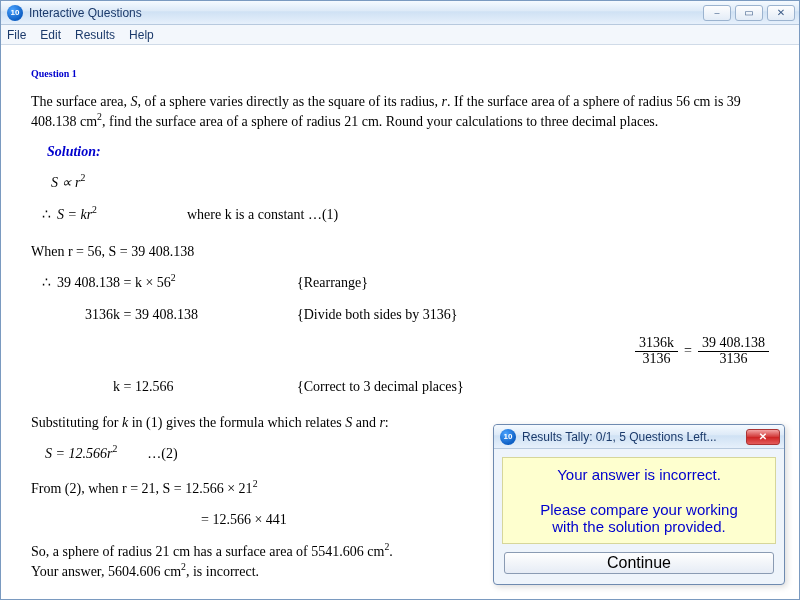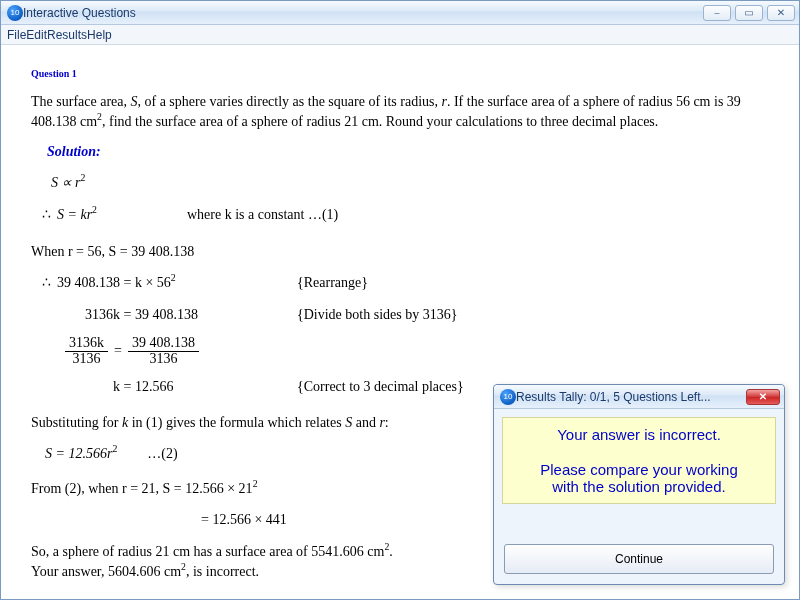--- a/index.html
+++ b/index.html
@@ -23,21 +23,22 @@
     border-bottom: 1px solid #b7c9de;
     display: flex;
     align-items: center;
     padding: 0 4px 0 6px;
   }
   .app-icon {
     width: 16px; height: 16px;
     border-radius: 50%;
     background: radial-gradient(circle at 35% 30%, #4aa3ff 0%, #0e5fc4 70%);
     display: flex; align-items: center; justify-content: center;
-    color: #fff; font-size: 8px; font-weight: normal;
+    color: #fff; font-size: 8px; font-weight: bold;
+    margin-right: 6px;
   }
   .titlebar-text {
     color: #1b3a6b;
     font-size: 12px;
   }
   .win-controls {
     margin-left: auto;
     display: flex;
     gap: 4px;
   }
@@ -53,21 +54,21 @@
     line-height: 1;
     cursor: pointer;
   }
   .menubar {
     height: 20px;
     background: #f3f7fc;
     border-bottom: 1px solid #d0dbe8;
     display: flex;
     align-items: center;
     padding: 0 6px;
-    gap: 0;
+    gap: 14px;
     color: #1b3a6b;
     font-size: 12px;
   }
   .menubar span { cursor: pointer; }
   .content {
     padding: 14px 30px;
     font-family: Georgia, "Times New Roman", serif;
     font-size: 14px;
     color: #000;
     line-height: 1.45;
@@ -161,29 +162,28 @@
   }
   .popup-body .line1 { margin-bottom: 18px; }
   .popup-buttons {
     display:flex;
     gap: 14px;
     justify-content: center;
     padding: 0 10px 10px;
   }
   .popup-btn {
     flex:1;
-    height: 30px;
+    height: 22px;
     border: 1px solid #8a9bb3;
     border-radius: 3px;
     background: linear-gradient(to bottom, #fefefe, #e6ecf5);
-    font-size: 12px;
+    font-size: 16px;
     color: #000;
     display:flex;align-items:center;justify-content:center;
     cursor:pointer;
-    margin-top:32px;
   }
 </style>
 </head>
 <body>
 
 <div class="window">
 
   <div class="titlebar">
     <div class="app-icon">10</div>
     <div class="titlebar-text">Interactive Questions</div>
@@ -231,21 +231,21 @@
         <span class="nbsp"></span>
         <span class="col-b" style="min-width:220px;"><span>39 408.138 = k × 56</span><sup>2</sup></span>
         <span class="annot">{Rearrange}</span>
       </div>
       <div class="mathrow">
         <span class="col-a"></span>
         <span style="display:inline-block;width:34px;"></span>
         <span class="col-b" style="min-width:192px;">3136k = 39 408.138</span>
         <span class="annot">{Divide both sides by 3136}</span>
       </div>
-      <div class="mathrow" style="margin:2px 0;">
+      <div class="mathrow" style="margin:2px 0;justify-content:flex-end;">
         <span class="col-a"></span>
         <span style="display:inline-block;width:14px;"></span>
         <span class="frac">
           <span class="num">3136k</span>
           <span class="den">3136</span>
         </span>
         <span style="padding:0 6px;">=</span>
         <span class="frac">
           <span class="num">39 408.138</span>
           <span class="den">3136</span>

